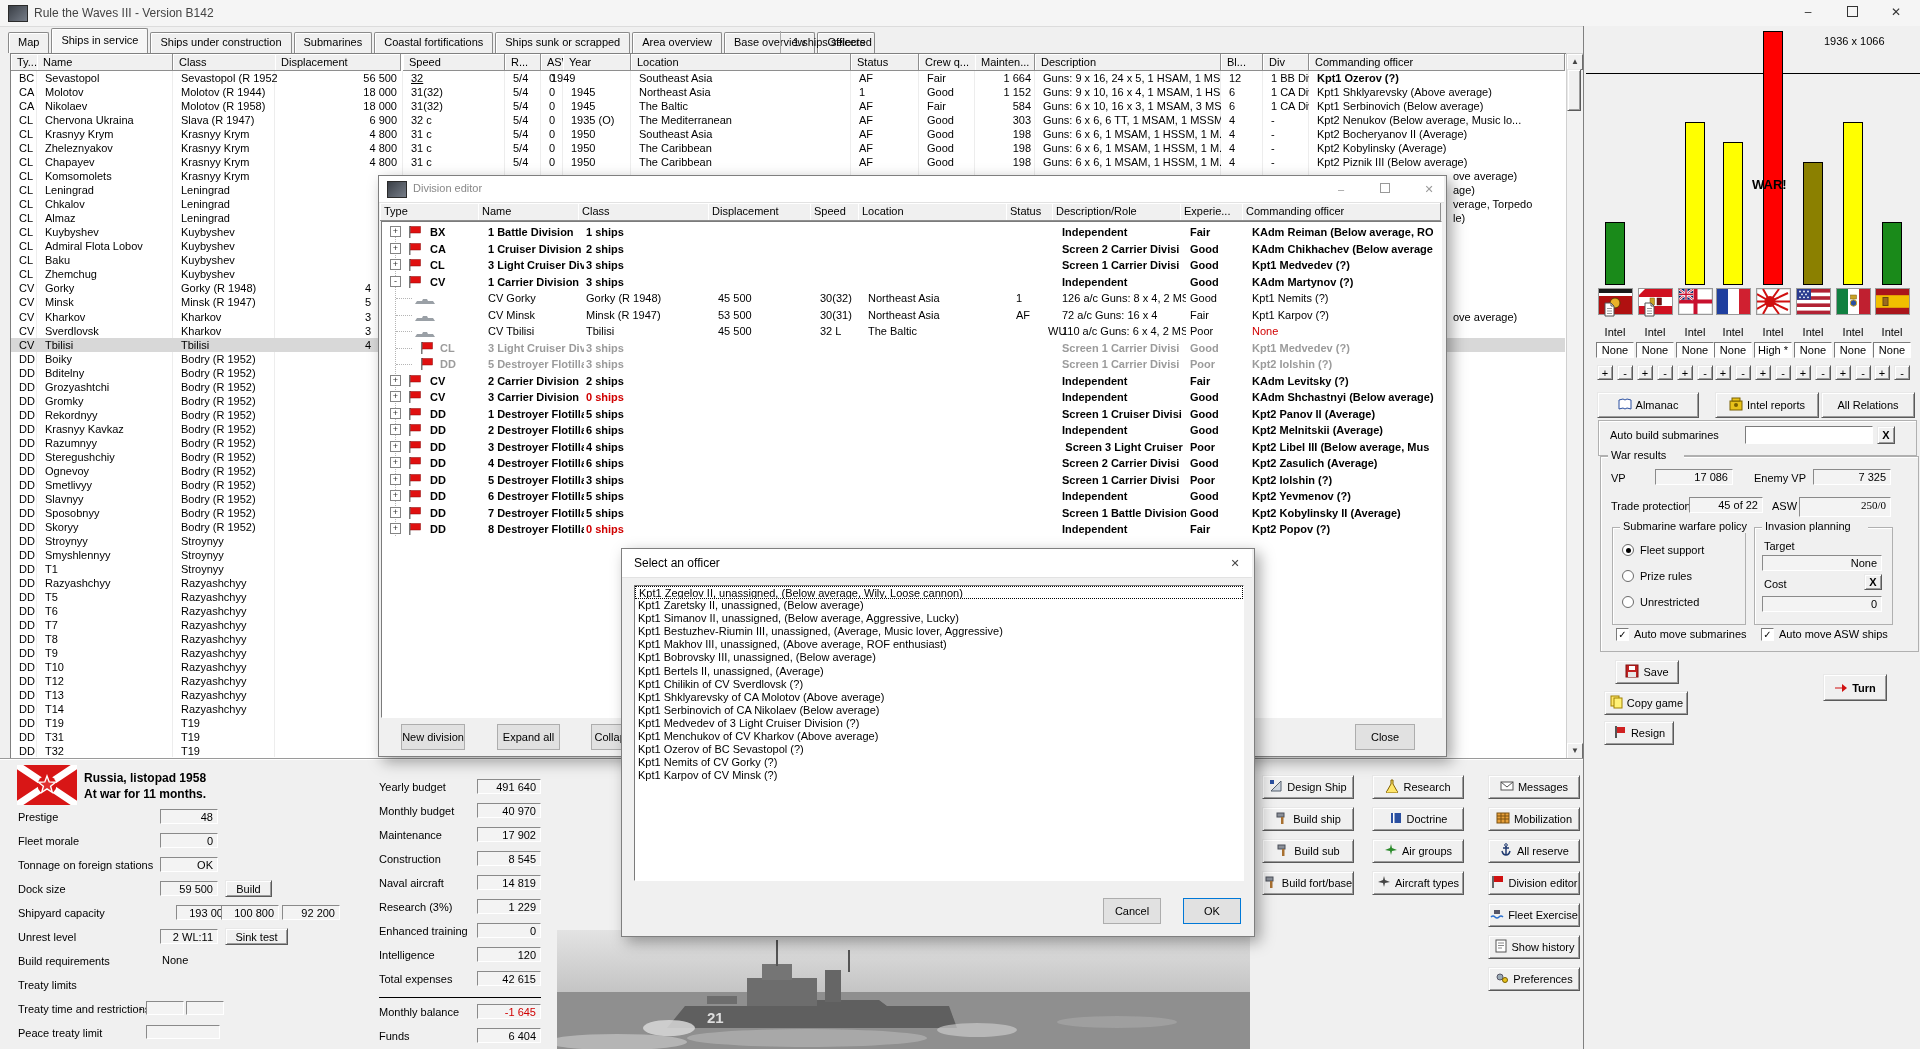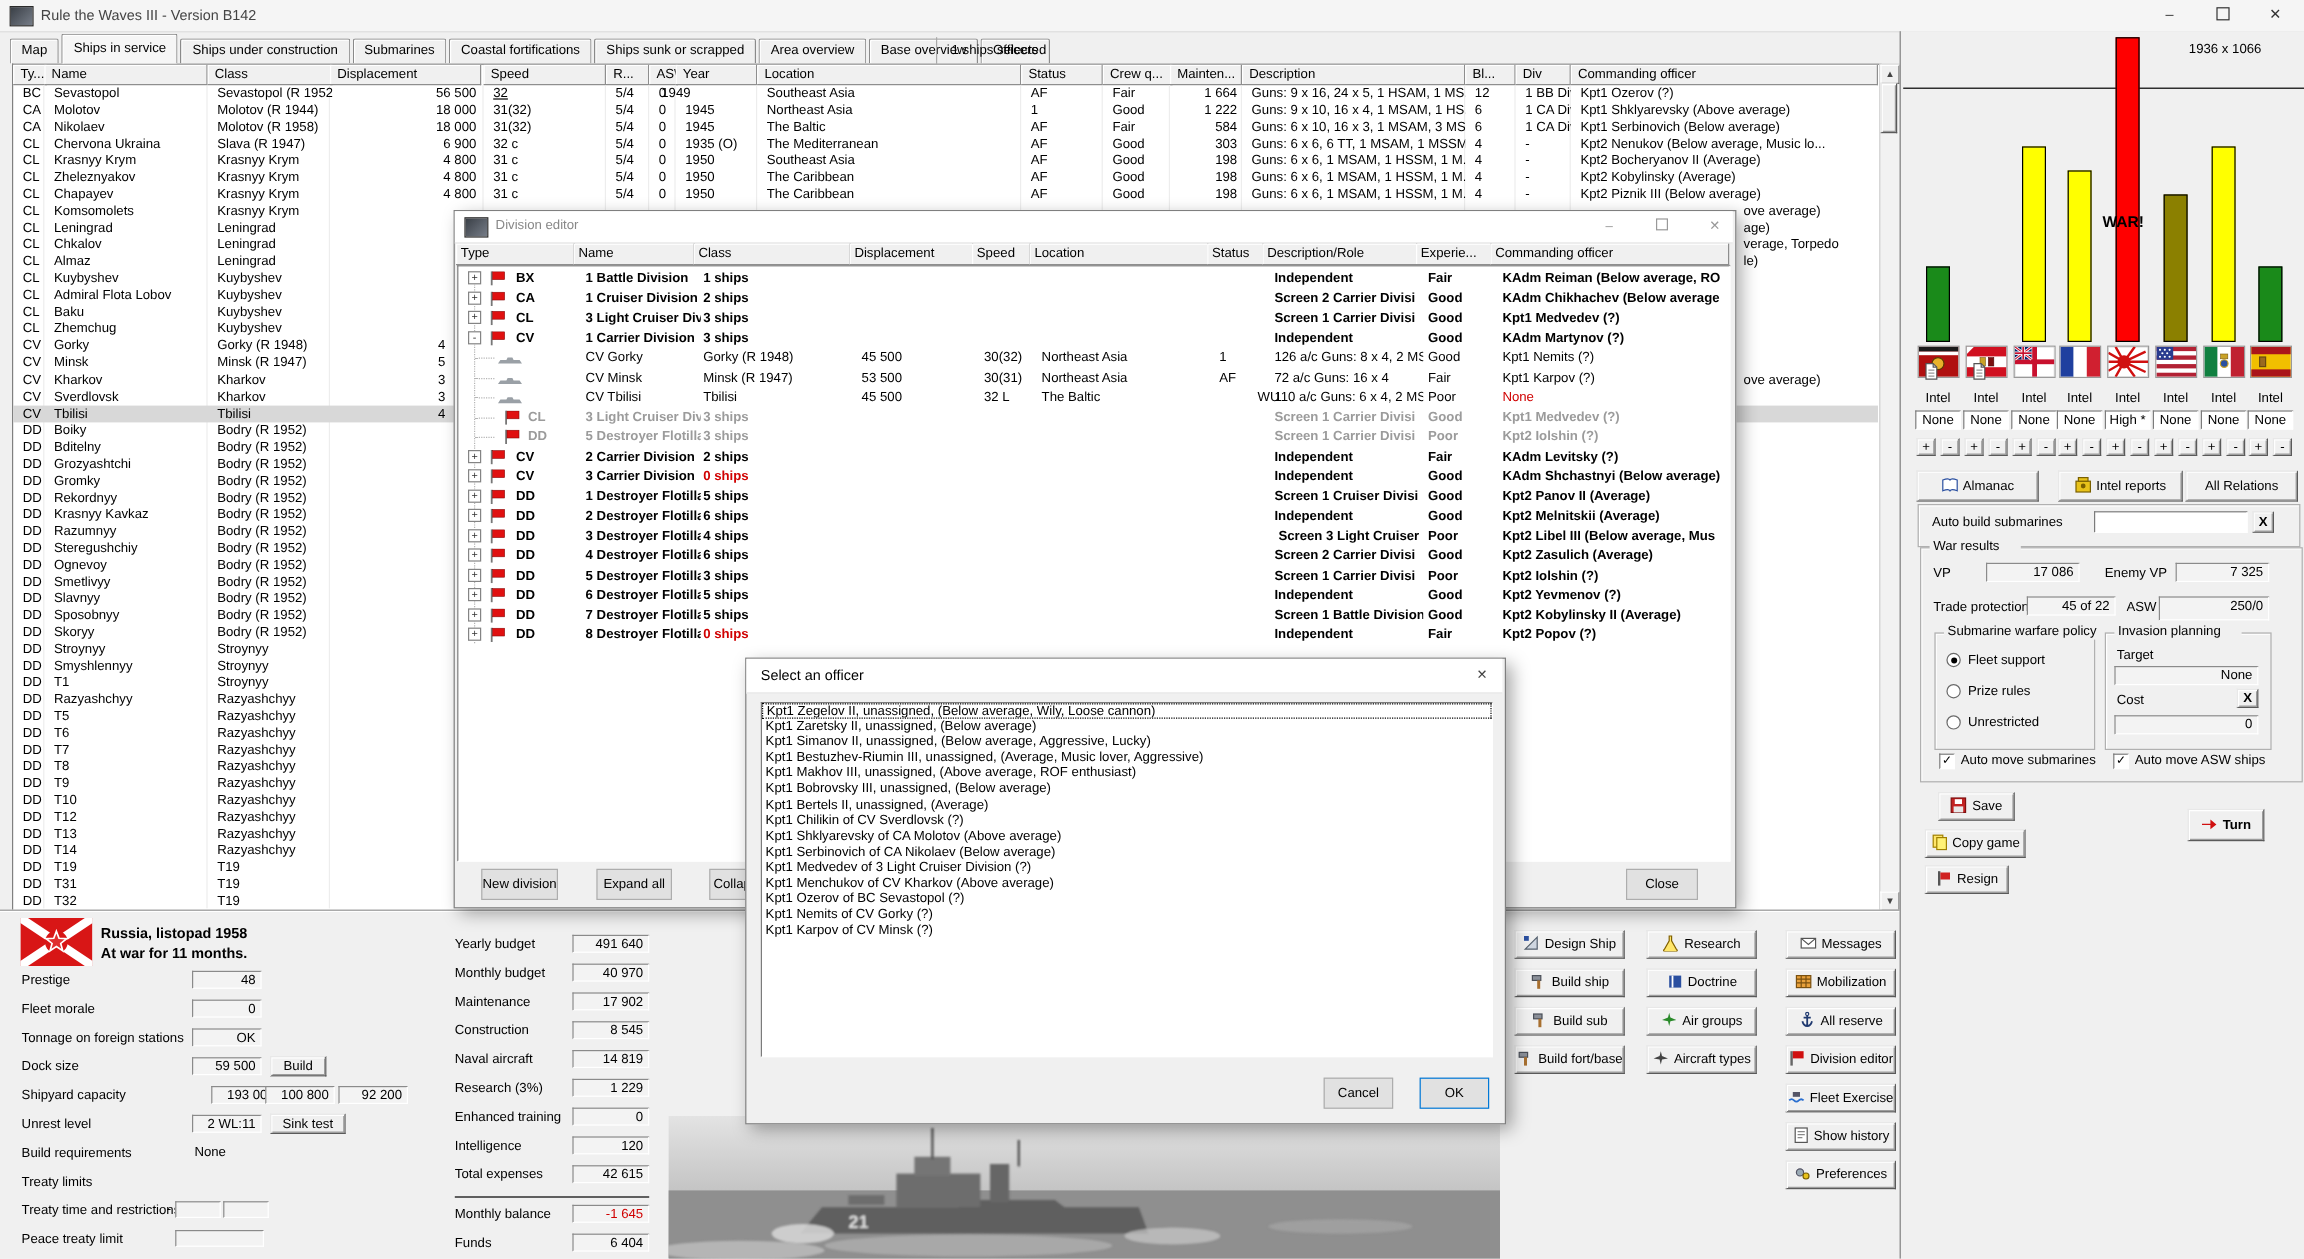--- a/index.html
+++ b/index.html
@@ -139,35 +139,35 @@
       <div class="td nw abs" style="left: 498px; top: 0px; width: 32px; height: 14px;">5/4</div>
       <div class="td nw abs" style="left: 534px; top: 0px; width: 20px; height: 14px;">0</div>
       <div class="td nw abs" style="left: 536px; top: 0px; width: 64px; height: 14px;">1949</div>
       <div class="td nw abs" style="left: 624px; top: 0px; width: 216px; height: 14px;">Southeast Asia</div>
       <div class="td nw abs" style="left: 844px; top: 0px; width: 64px; height: 14px;">AF</div>
       <div class="td nw abs" style="left: 912px; top: 0px; width: 54px; height: 14px;">Fair</div>
       <div class="td nw r abs" style="left: 968px; top: 0px; width: 56px; height: 14px;">1 664</div>
       <div class="td nw abs" style="left: 1028px; top: 0px; width: 182px; height: 14px;">Guns: 9 x 16, 24 x 5, 1 HSAM, 1 MS...</div>
       <div class="td nw abs" style="left: 1214px; top: 0px; width: 38px; height: 14px;">12</div>
       <div class="td nw abs" style="left: 1256px; top: 0px; width: 42px; height: 14px;">1 BB Div</div>
-      <div class="td nw abs" style="left: 1302px; top: 0px; width: 252px; height: 14px;">Kpt1 Ozerov (?)</div>
+      <div class="td nw abs" style="left: 1302px; top: 0px; width: 252px; height: 14px; font-weight: bold;">Kpt1 Ozerov (?)</div>
     </div>
     <div class="tr abs" style="left: 0px; top: 31.03px; width: 1554px; height: 14px;">
       <div class="td nw abs" style="left: 4px; top: 0px; width: 24px; height: 14px;">CA</div>
       <div class="td nw abs" style="left: 30px; top: 0px; width: 132px; height: 14px;">Molotov</div>
       <div class="td nw abs" style="left: 166px; top: 0px; width: 100px; height: 14px;">Molotov (R 1944)</div>
       <div class="td nw r abs" style="left: 268px; top: 0px; width: 122px; height: 14px;">18 000</div>
       <div class="td nw abs" style="left: 396px; top: 0px; width: 98px; height: 14px;">31(32)</div>
       <div class="td nw abs" style="left: 498px; top: 0px; width: 32px; height: 14px;">5/4</div>
       <div class="td nw abs" style="left: 534px; top: 0px; width: 20px; height: 14px;">0</div>
       <div class="td nw abs" style="left: 556px; top: 0px; width: 64px; height: 14px;">1945</div>
       <div class="td nw abs" style="left: 624px; top: 0px; width: 216px; height: 14px;">Northeast Asia</div>
       <div class="td nw abs" style="left: 844px; top: 0px; width: 64px; height: 14px;">1</div>
       <div class="td nw abs" style="left: 912px; top: 0px; width: 54px; height: 14px;">Good</div>
-      <div class="td nw r abs" style="left: 968px; top: 0px; width: 56px; height: 14px;">1 222</div>
+      <div class="td nw r abs" style="left: 968px; top: 0px; width: 56px; height: 14px;">1 152</div>
       <div class="td nw abs" style="left: 1028px; top: 0px; width: 182px; height: 14px;">Guns: 9 x 10, 16 x 4, 1 MSAM, 1 HS...</div>
       <div class="td nw abs" style="left: 1214px; top: 0px; width: 38px; height: 14px;">6</div>
       <div class="td nw abs" style="left: 1256px; top: 0px; width: 42px; height: 14px;">1 CA Div</div>
       <div class="td nw abs" style="left: 1302px; top: 0px; width: 252px; height: 14px;">Kpt1 Shklyarevsky (Above average)</div>
     </div>
     <div class="tr abs" style="left: 0px; top: 45.06px; width: 1554px; height: 14px;">
       <div class="td nw abs" style="left: 4px; top: 0px; width: 24px; height: 14px;">CA</div>
       <div class="td nw abs" style="left: 30px; top: 0px; width: 132px; height: 14px;">Nikolaev</div>
       <div class="td nw abs" style="left: 166px; top: 0px; width: 100px; height: 14px;">Molotov (R 1958)</div>
       <div class="td nw r abs" style="left: 268px; top: 0px; width: 122px; height: 14px;">18 000</div>
@@ -824,21 +824,21 @@
     <div class="btn3 abs bold" style="left: 293px; top: 400px; width: 18px; height: 18px;">X</div>
     <div class="group abs" style="left: 16px; top: 430px; width: 317px; height: 194px;"></div>
     <div class="abs nw grouplbl" style="left: 24px; top: 423px; width: 70px; height: 13px;">War results</div>
     <div class="abs nw" style="left: 27px; top: 446px; width: 40px; height: 14px;">VP</div>
     <div class="valbox abs nw" style="left: 71px; top: 443px; width: 78px; height: 16px;">17 086</div>
     <div class="abs nw" style="left: 170px; top: 446px; width: 56px; height: 14px;">Enemy VP</div>
     <div class="valbox abs nw" style="left: 229px; top: 443px; width: 78px; height: 16px;">7 325</div>
     <div class="abs nw" style="left: 27px; top: 474px; width: 90px; height: 14px;">Trade protection</div>
     <div class="valbox abs nw" style="left: 105px; top: 471px; width: 74px; height: 16px;">45 of 22</div>
     <div class="abs nw" style="left: 188px; top: 474px; width: 30px; height: 14px;">ASW</div>
-    <div class="valbox abs nw" style="left: 215px; top: 471px; width: 92px; height: 20px;">250/0</div>
+    <div class="valbox abs nw" style="left: 215px; top: 471px; width: 92px; height: 20px; font-family: Liberation Serif, serif;">250/0</div>
     <div class="group abs" style="left: 28px; top: 501px; width: 132px; height: 96px;"></div>
     <div class="abs nw grouplbl" style="left: 36px; top: 494px; width: 122px; height: 13px;">Submarine warfare policy</div>
     <div class="radio abs on" style="left: 38px; top: 518px; width: 12px; height: 12px;"></div>
     <div class="abs nw" style="left: 56px; top: 518px; width: 100px; height: 13px;">Fleet support</div>
     <div class="radio abs" style="left: 38px; top: 544px; width: 12px; height: 12px;"></div>
     <div class="abs nw" style="left: 56px; top: 544px; width: 100px; height: 13px;">Prize rules</div>
     <div class="radio abs" style="left: 38px; top: 570px; width: 12px; height: 12px;"></div>
     <div class="abs nw" style="left: 56px; top: 570px; width: 100px; height: 13px;">Unrestricted</div>
     <div class="group abs" style="left: 170px; top: 501px; width: 137px; height: 96px;"></div>
     <div class="abs nw grouplbl" style="left: 178px; top: 494px; width: 100px; height: 13px;">Invasion planning</div>

